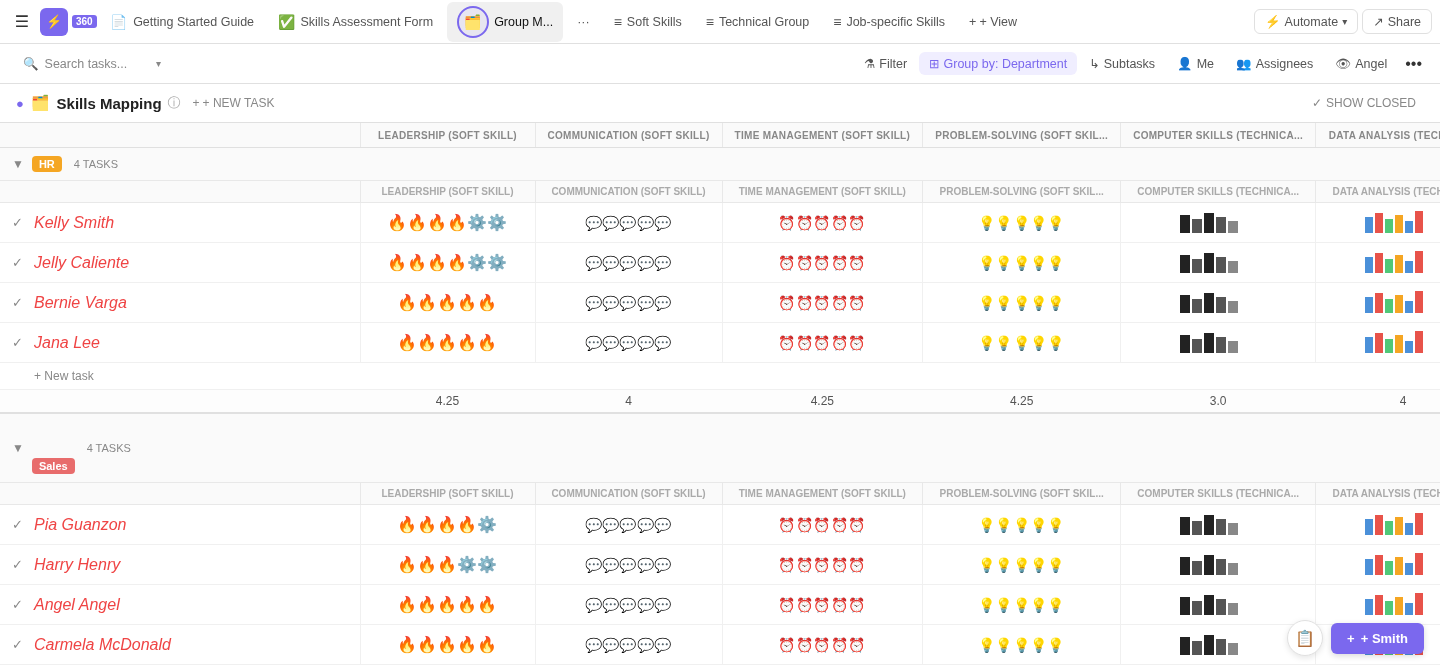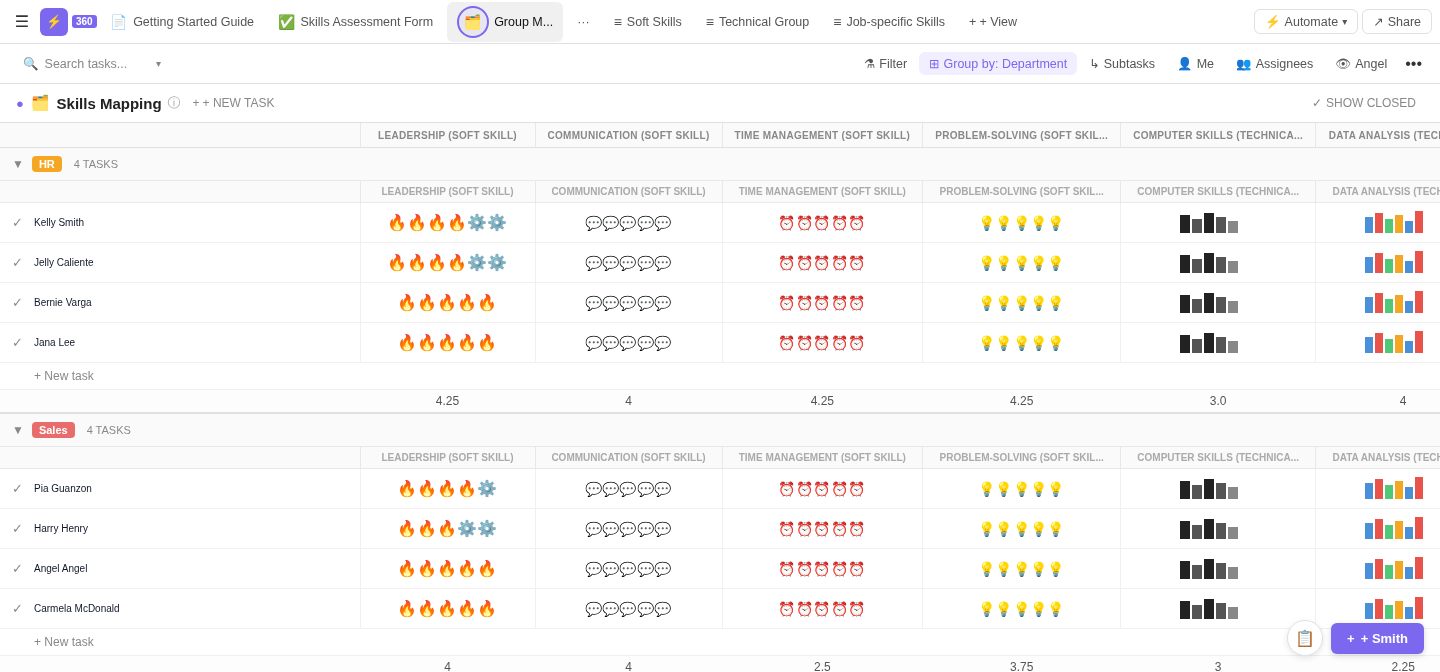--- a/index.html
+++ b/index.html
@@ -124,21 +124,21 @@
     
     .task-row td {
       padding: 6px 12px; border-bottom: 1px solid #f0f0f0;
       border-right: 1px solid #f0f0f0;
       vertical-align: middle;
     }
     .task-name-cell {
       display: flex; align-items: center; gap: 8px;
     }
     .check-icon { color: #888; font-size: 13px; width: 14px; }
-    .task-name { font-size: 10px; color: #0f172a; }
+    .task-name { font-size: 16px; color: #ef4444; font-style: italic; }
 
     
     .rating-cell { text-align: center; font-size: 14px; white-space: nowrap; }
 
     
     .summary-row td {
       padding: 4px 12px; border-bottom: 2px solid #e0e0e0;
       font-size: 12px; color: #555; font-weight: 500; text-align: center;
       background: #fdfdfd;
     }
@@ -516,21 +516,21 @@
       <td>4</td>
       <td>4.25</td>
       <td>4.25</td>
       <td>3.0</td>
       <td>4</td>
     </tr>
         <tr class="group-header">
           <td colspan="7">
       <div class="group-header-content">
         <span class="group-collapse">▼</span>
-        <span class="group-tag" style="background:#e86c6c;">Sales</span>
+        <span class="group-tag" style="background:#e86c6c;margin-top:36px;">Sales</span>
         <span class="group-task-count">4 TASKS</span>
       </div>
     </td>
         </tr>
         <tr style="background: rgb(250, 250, 250);">
       <td style="border-bottom:1px solid #e8e8e8; border-right:1px solid #e8e8e8; padding:5px 12px; font-size:10px; color:#aaa; font-weight:600;"></td>
       <td style="border-bottom:1px solid #e8e8e8; border-right:1px solid #e8e8e8; padding:5px 12px; font-size:10px; color:#aaa; font-weight:600; text-align:center;">LEADERSHIP (SOFT SKILL)</td>
       <td style="border-bottom:1px solid #e8e8e8; border-right:1px solid #e8e8e8; padding:5px 12px; font-size:10px; color:#aaa; font-weight:600; text-align:center;">COMMUNICATION (SOFT SKILL)</td>
       <td style="border-bottom:1px solid #e8e8e8; border-right:1px solid #e8e8e8; padding:5px 12px; font-size:10px; color:#aaa; font-weight:600; text-align:center;">TIME MANAGEMENT (SOFT SKILL)</td>
       <td style="border-bottom:1px solid #e8e8e8; border-right:1px solid #e8e8e8; padding:5px 12px; font-size:10px; color:#aaa; font-weight:600; text-align:center;">PROBLEM-SOLVING (SOFT SKIL...</td>

